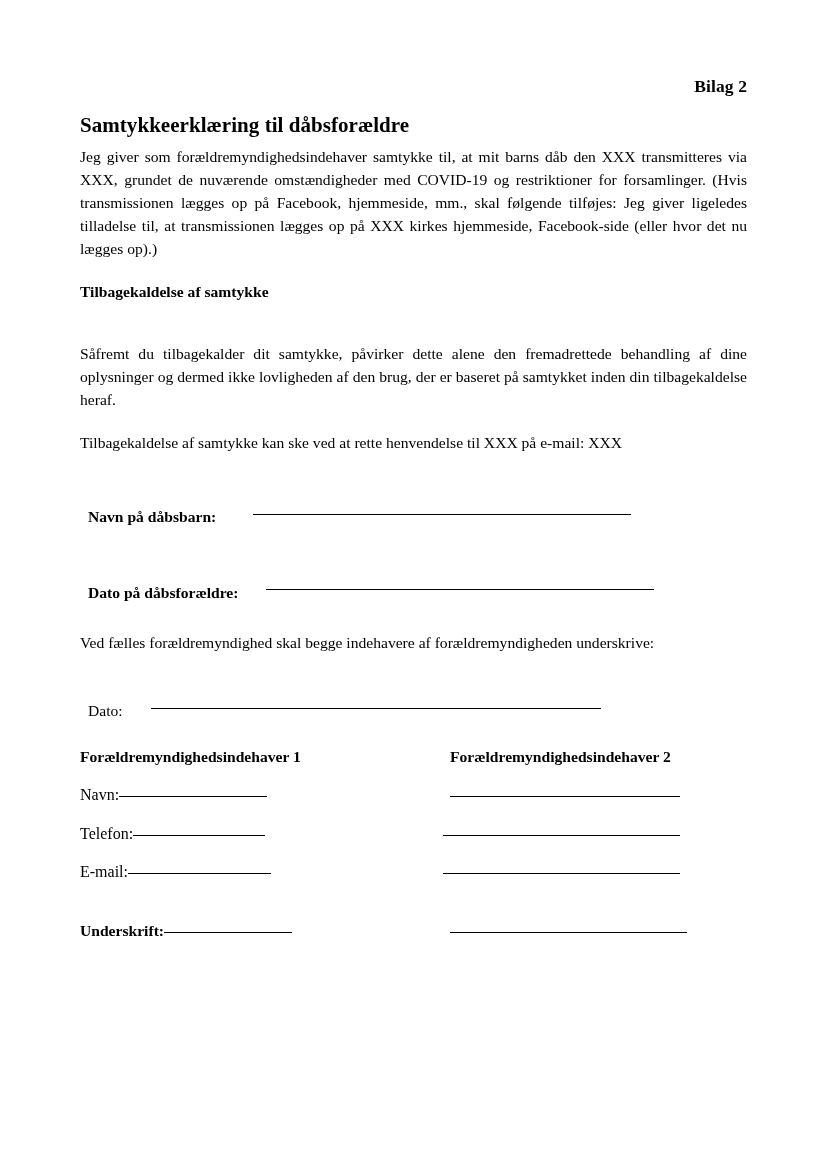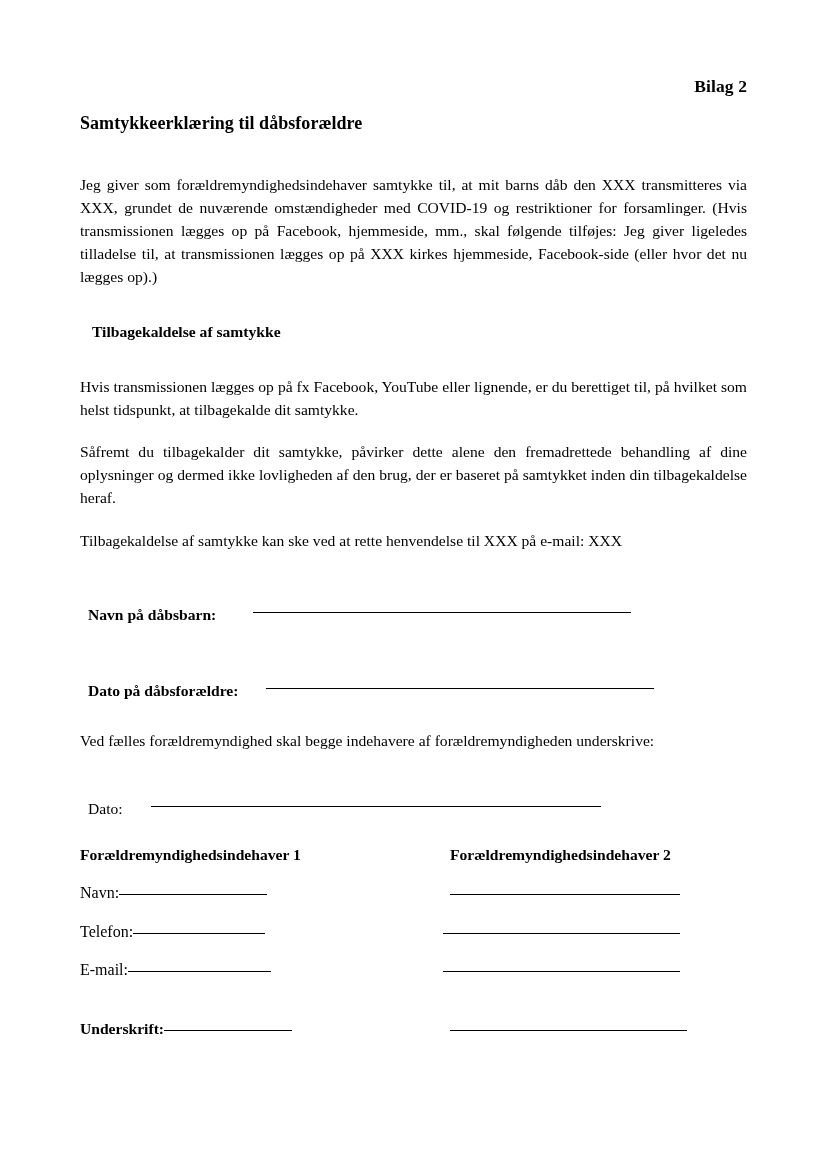--- a/index.html
+++ b/index.html
@@ -33,23 +33,23 @@
   .doc-header {
     text-align: right;
     font-weight: bold;
     font-size: 17.5px;
     line-height: 1.25;
     letter-spacing: 0.1px;
     margin: 0 0 14px 0;
   }
   .doc-title {
     font-weight: bold;
-    font-size: 18px;
+    font-size: 21px;
     line-height: 1.25;
-    margin: 0 0 40px 0;
+    margin: 0 0 8px 0;
     letter-spacing: 0.05px;
   }
 
   
   .para {
     font-size: 15.6px;
     line-height: 1.47;
     text-align: justify;
     text-justify: inter-word;
     margin: 0;
@@ -57,21 +57,21 @@
   }
   .gap-lg { height: 20px; }
   .gap-md { height: 15px; }
   .gap-sm { height: 9px; }
   .gap-xl { height: 28px; }
 
   .subhead {
     font-size: 15.6px;
     font-weight: bold;
     line-height: 1.45;
-    margin: 12px;
+    margin: 0;
   }
 
   
   .fill-row {
     font-size: 15.6px;
     line-height: 1.45;
     white-space: nowrap;
     display: flex;
     align-items: center;
     margin: 8px;
@@ -131,21 +131,20 @@
 
     <p class="para">Jeg giver som forældremyndighedsindehaver samtykke til, at mit barns dåb den XXX transmitteres via XXX, grundet de nuværende omstændigheder med COVID-19 og restriktioner for forsamlinger. (Hvis transmissionen lægges op på Facebook, hjemmeside, mm., skal følgende tilføjes: Jeg giver ligeledes tilladelse til, at transmissionen lægges op på XXX kirkes hjemmeside, Facebook-side (eller hvor det nu lægges op).)</p>
 
     <div class="gap-lg"></div>
 
     <div class="subhead">Tilbagekaldelse af samtykke</div>
 
 
     <div class="gap-lg"></div>
 
-    <p class="para">Hvis transmissionen lægges op på fx Facebook, YouTube eller lignende, er du berettiget til, på hvilket som helst tidspunkt, at tilbagekalde dit samtykke.</p>
 
     <div class="gap-lg"></div>
 
     <p class="para">Såfremt du tilbagekalder dit samtykke, påvirker dette alene den fremadrettede behandling af dine oplysninger og dermed ikke lovligheden af den brug, der er baseret på samtykket inden din tilbagekaldelse heraf.</p>
 
     <div class="gap-lg"></div>
 
     <p class="para">Tilbagekaldelse af samtykke kan ske ved at rette henvendelse til XXX på e-mail: XXX</p>
 
     <div class="gap-xl"></div>

